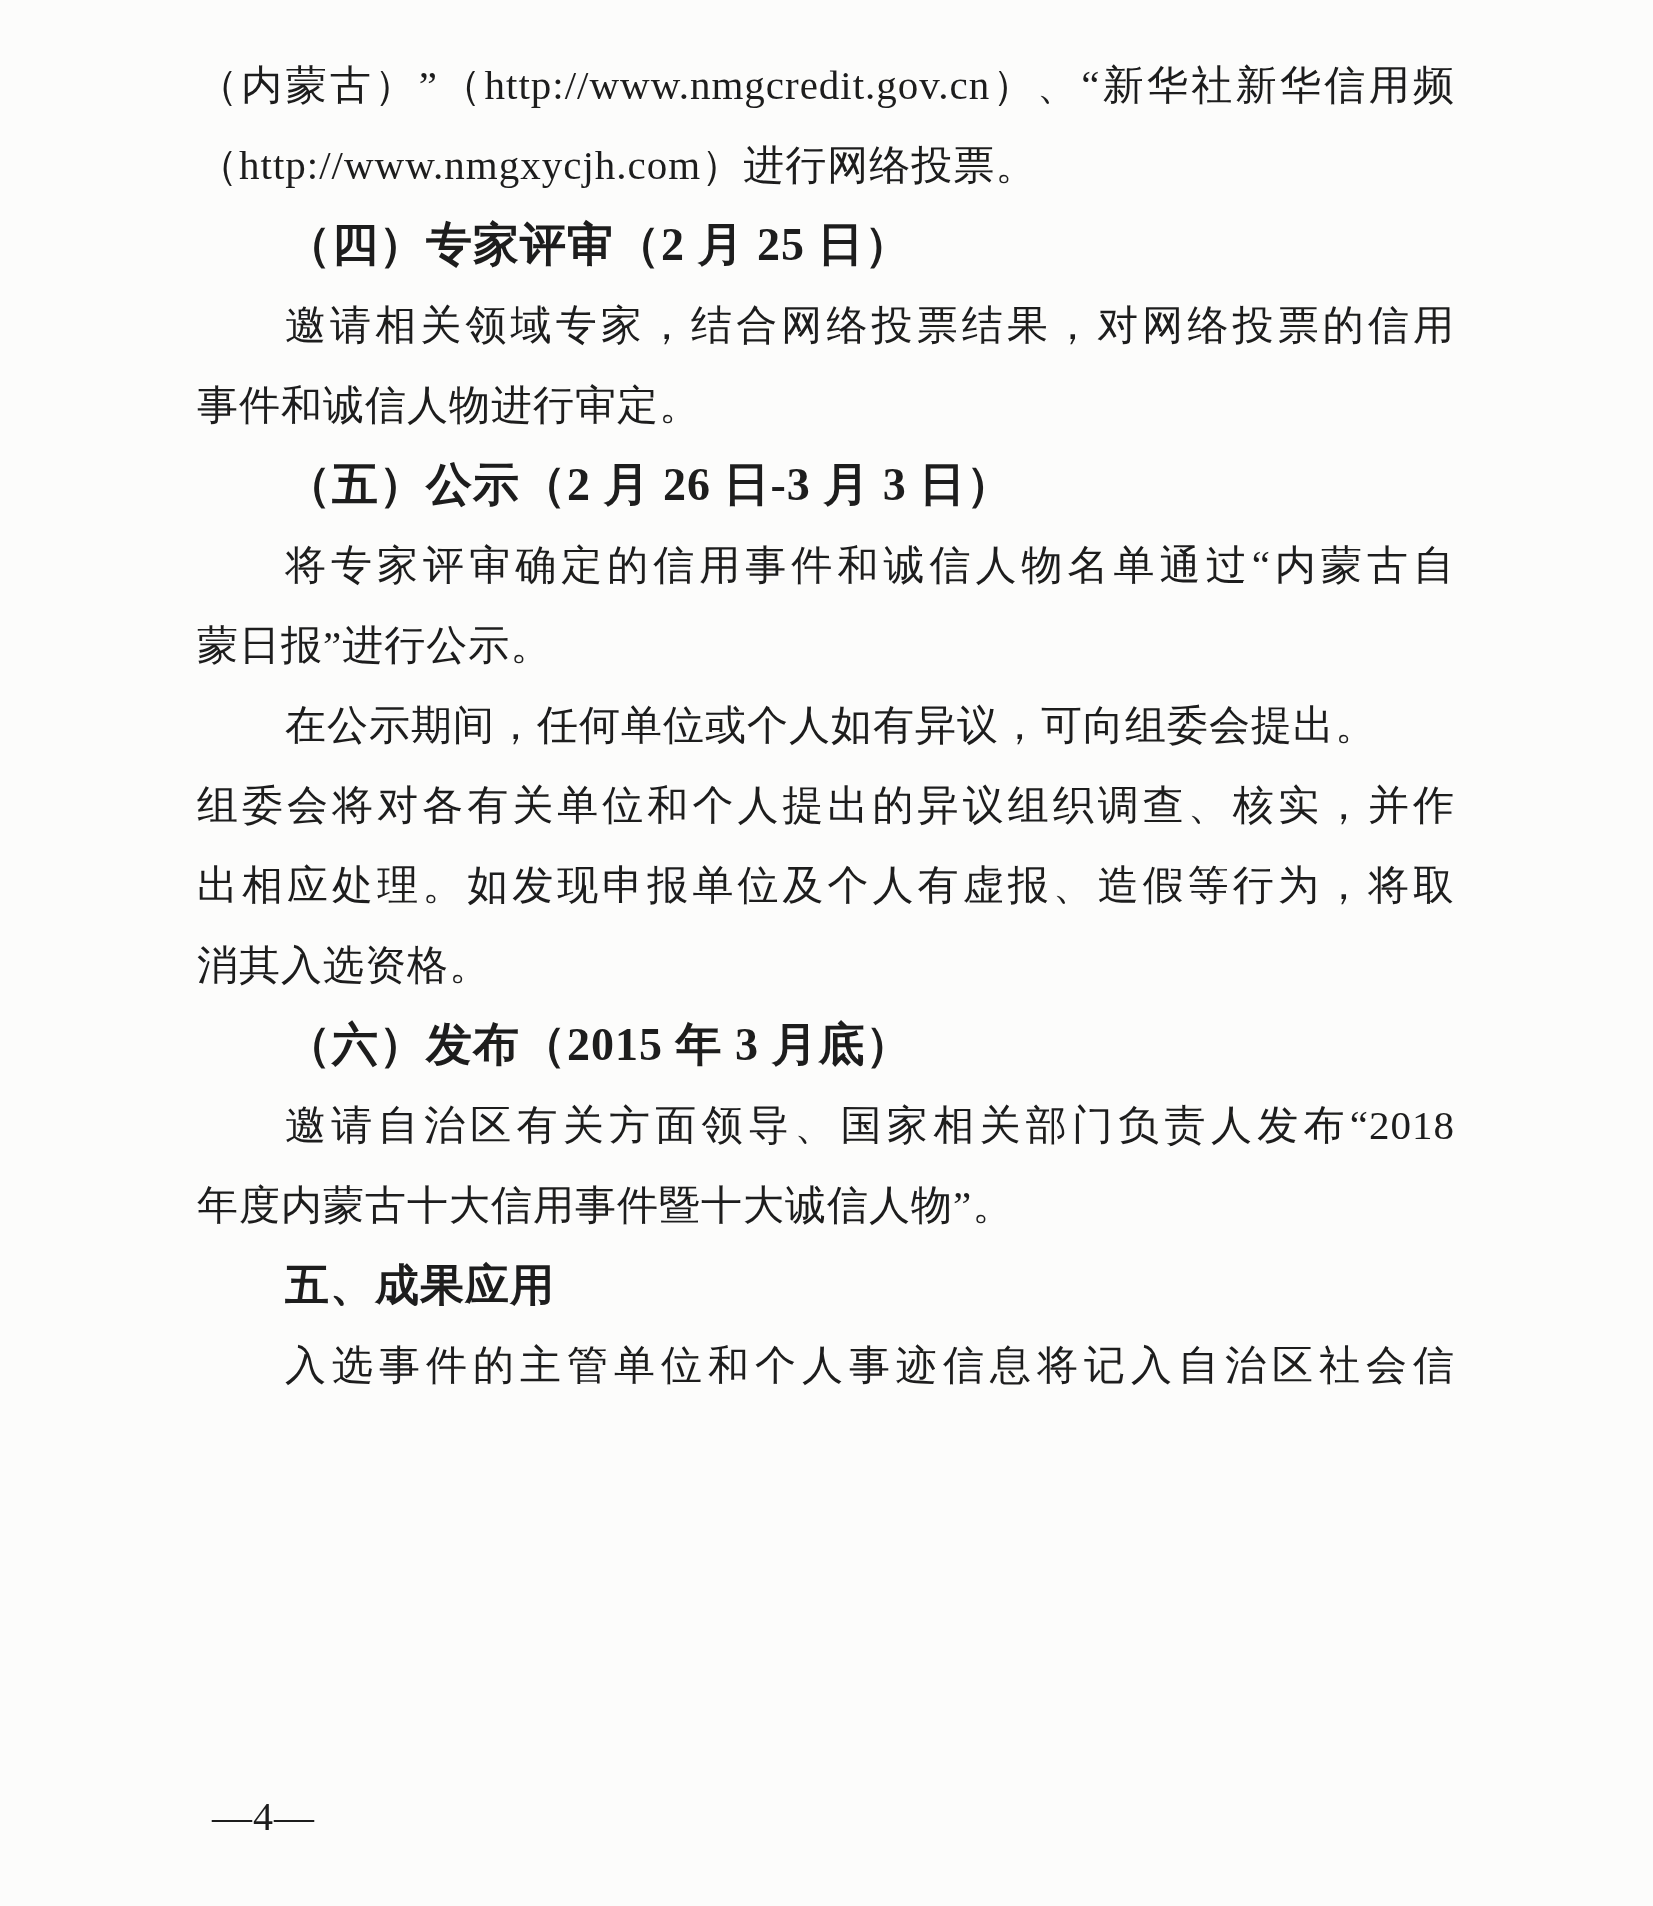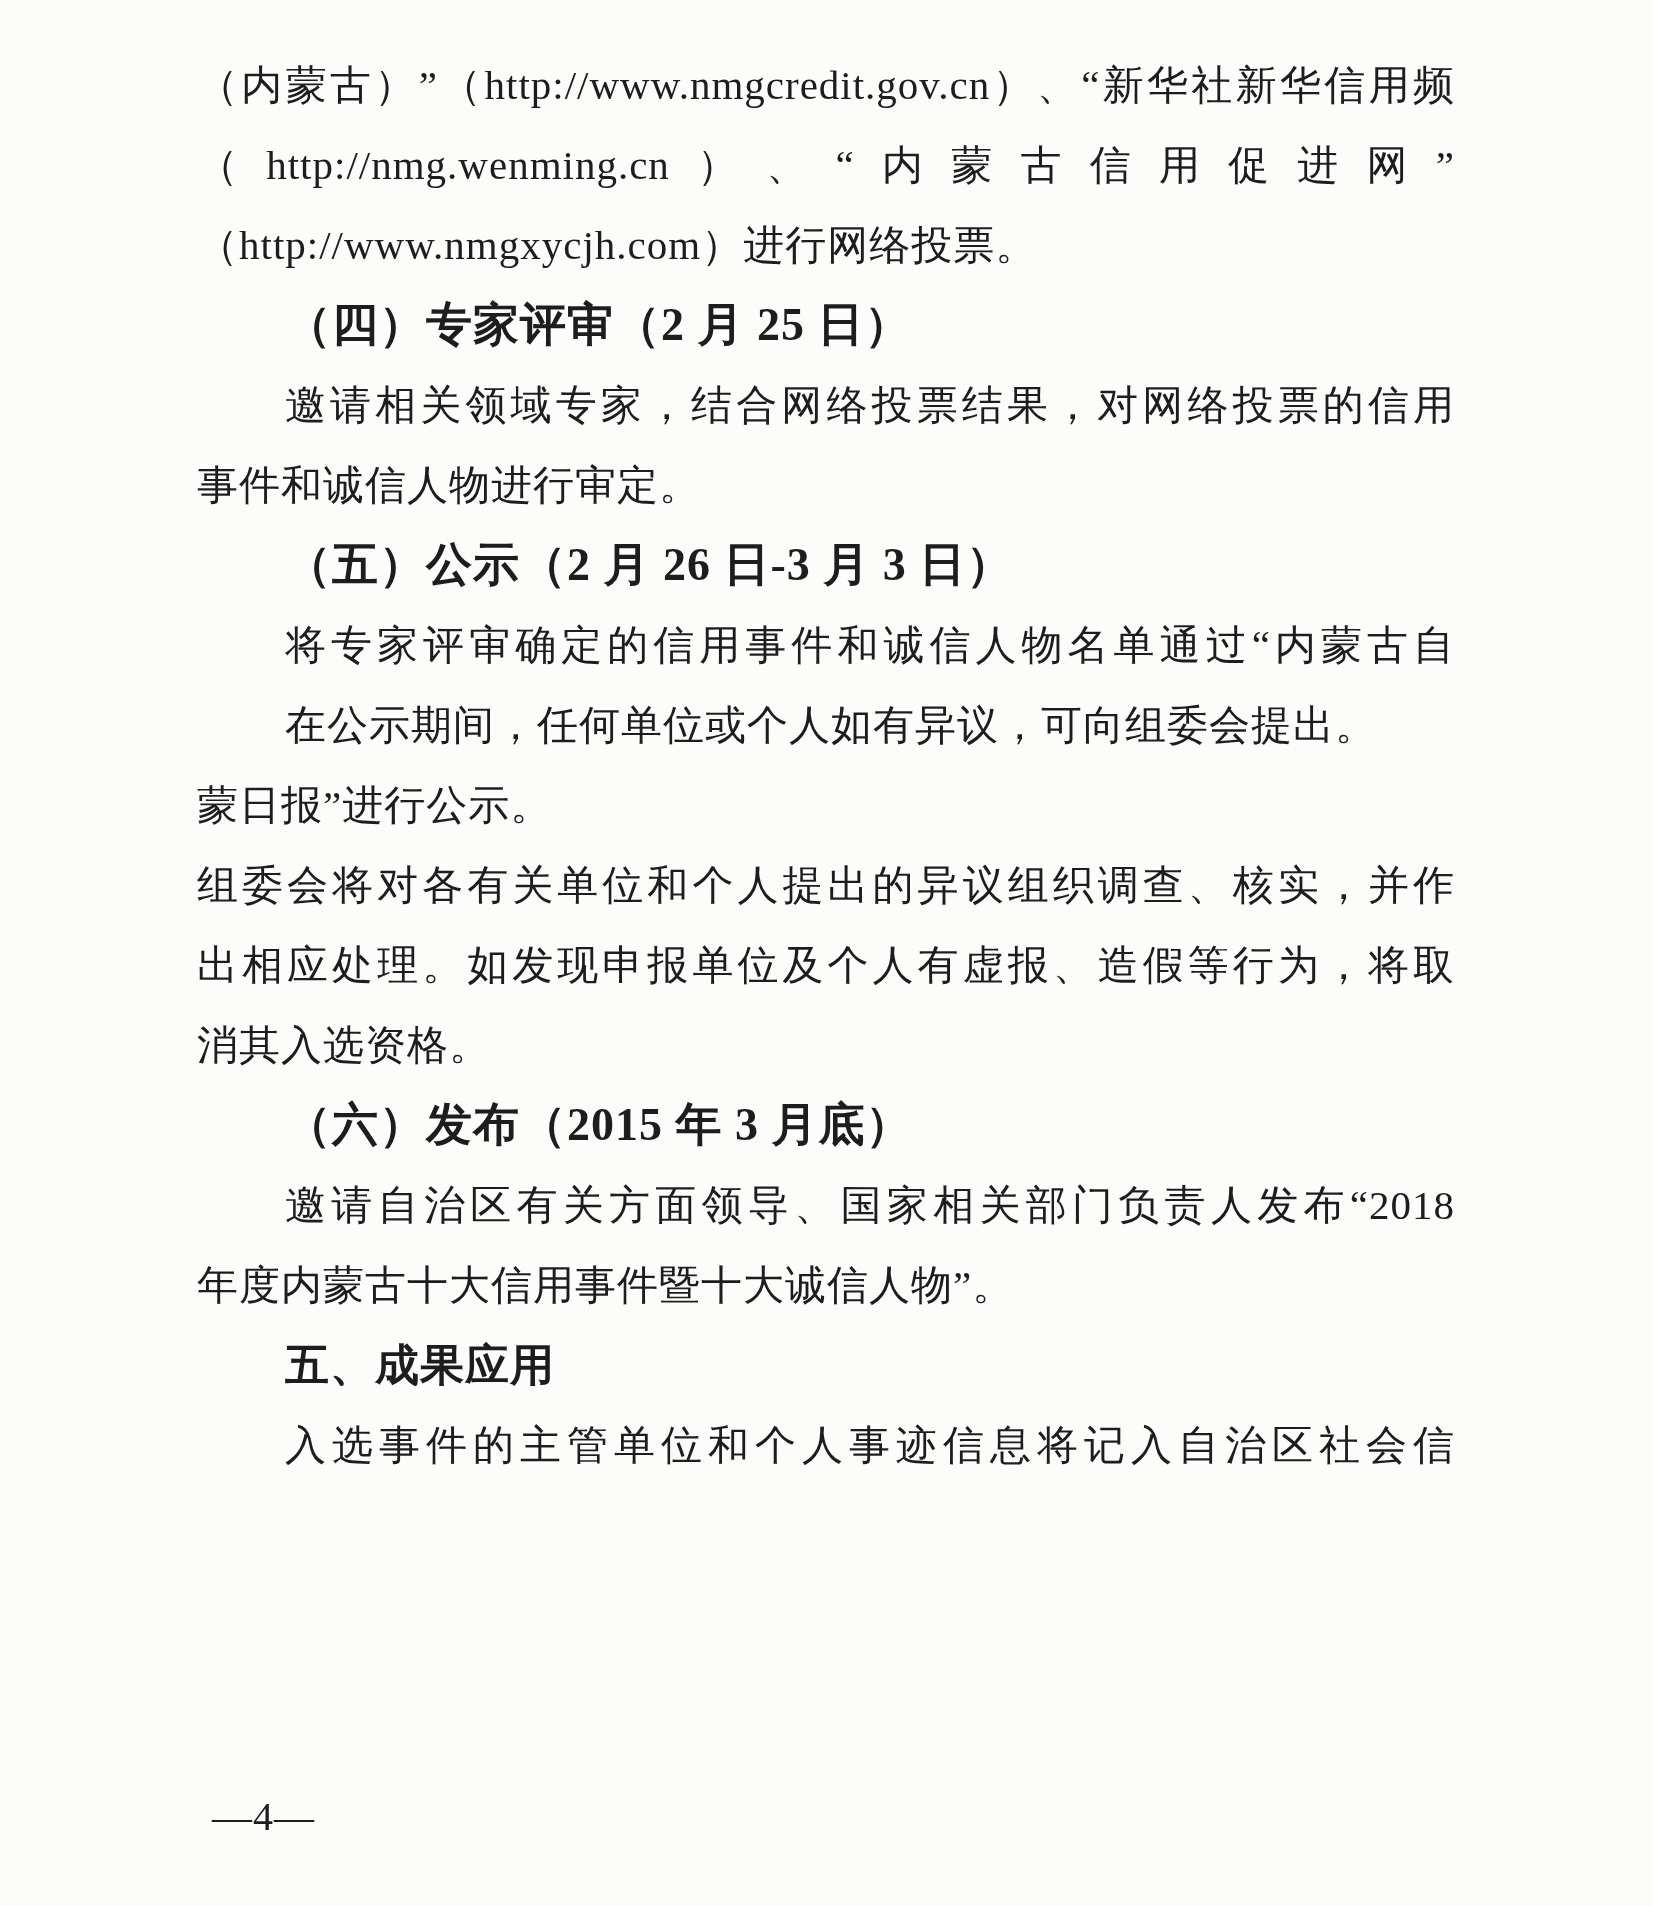--- a/index.html
+++ b/index.html
@@ -59,29 +59,28 @@
     color: #1d1d1d;
     font-family: "Liberation Serif", "DejaVu Serif", serif;
   }
 </style>
 </head>
 <body>
 
 <div class="page">
   <div class="text-block">
       <div class="line stretch">（内蒙古）”（http://www.nmgcredit.gov.cn）、“新华社新华信用频</div>
-      <div class="line stretch">（http://nmg.wenming.cn）、“内蒙古信用促进网”</div>
       <div class="line">（http://www.nmgxycjh.com）进行网络投票。</div>
       <div class="line indent hkai">（四）专家评审（2 月 25 日）</div>
       <div class="line indent stretch">邀请相关领域专家，结合网络投票结果，对网络投票的信用</div>
       <div class="line">事件和诚信人物进行审定。</div>
       <div class="line indent hkai">（五）公示（2 月 26 日-3 月 3 日）</div>
       <div class="line indent stretch">将专家评审确定的信用事件和诚信人物名单通过“内蒙古自</div>
+      <div class="line">蒙日报”进行公示。</div>
       <div class="line indent">在公示期间，任何单位或个人如有异议，可向组委会提出。</div>
-      <div class="line">蒙日报”进行公示。</div>
       <div class="line stretch">组委会将对各有关单位和个人提出的异议组织调查、核实，并作</div>
       <div class="line stretch">出相应处理。如发现申报单位及个人有虚报、造假等行为，将取</div>
       <div class="line">消其入选资格。</div>
       <div class="line indent hkai">（六）发布（2015 年 3 月底）</div>
       <div class="line indent stretch">邀请自治区有关方面领导、国家相关部门负责人发布“2018</div>
       <div class="line">年度内蒙古十大信用事件暨十大诚信人物”。</div>
       <div class="line indent hhei">五、成果应用</div>
       <div class="line indent stretch">入选事件的主管单位和个人事迹信息将记入自治区社会信</div>
     </div>
   <div class="page-number">—4—</div>

